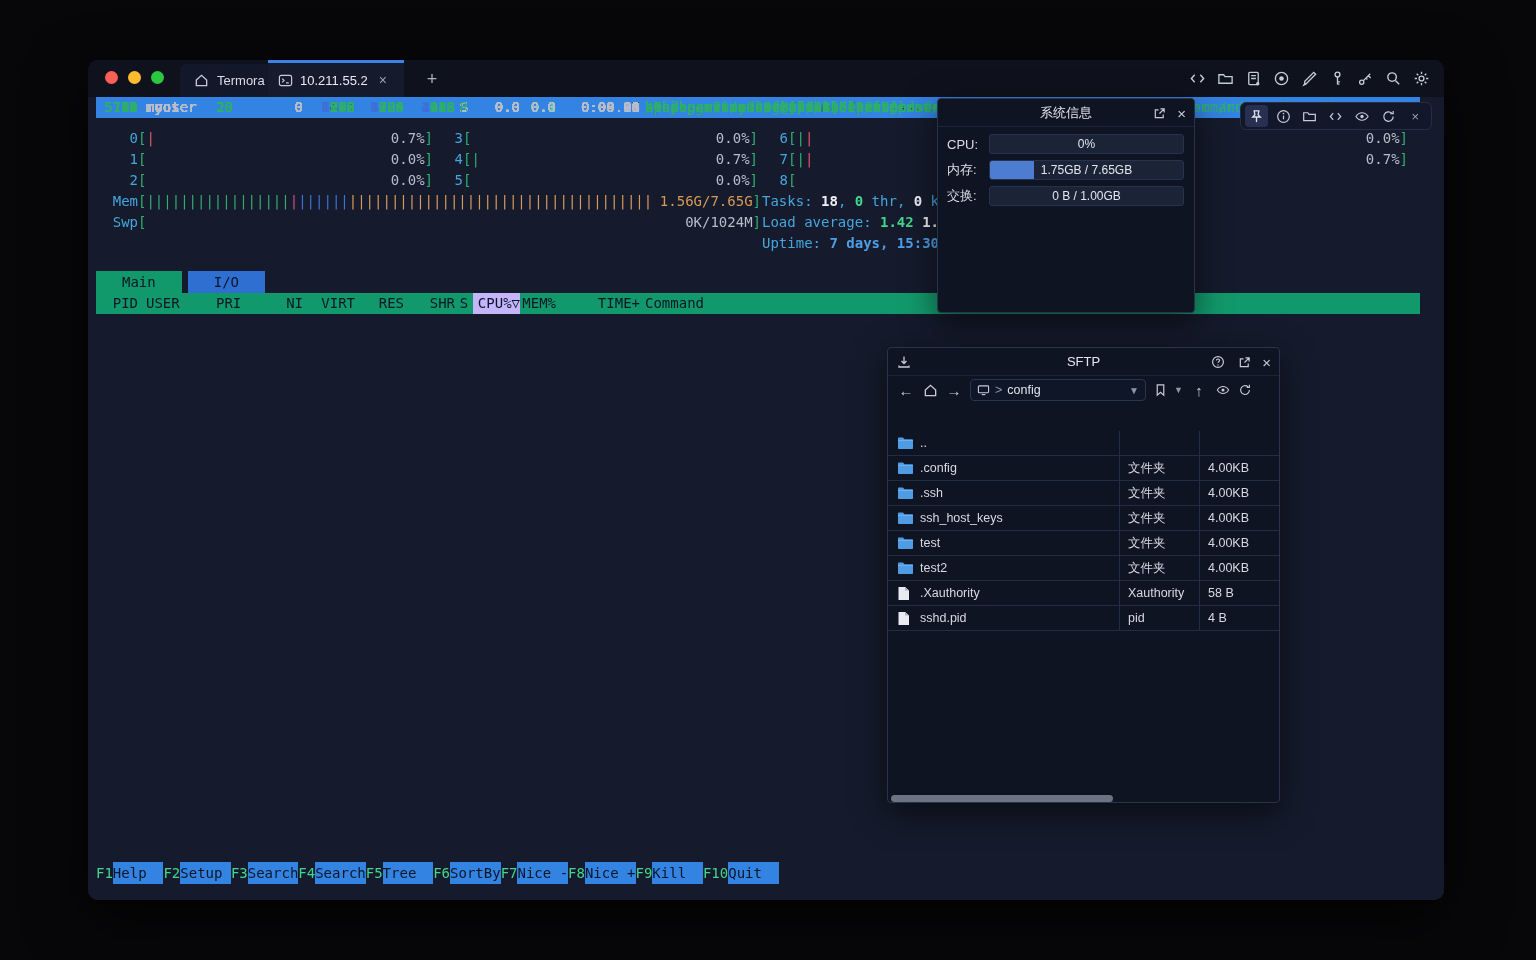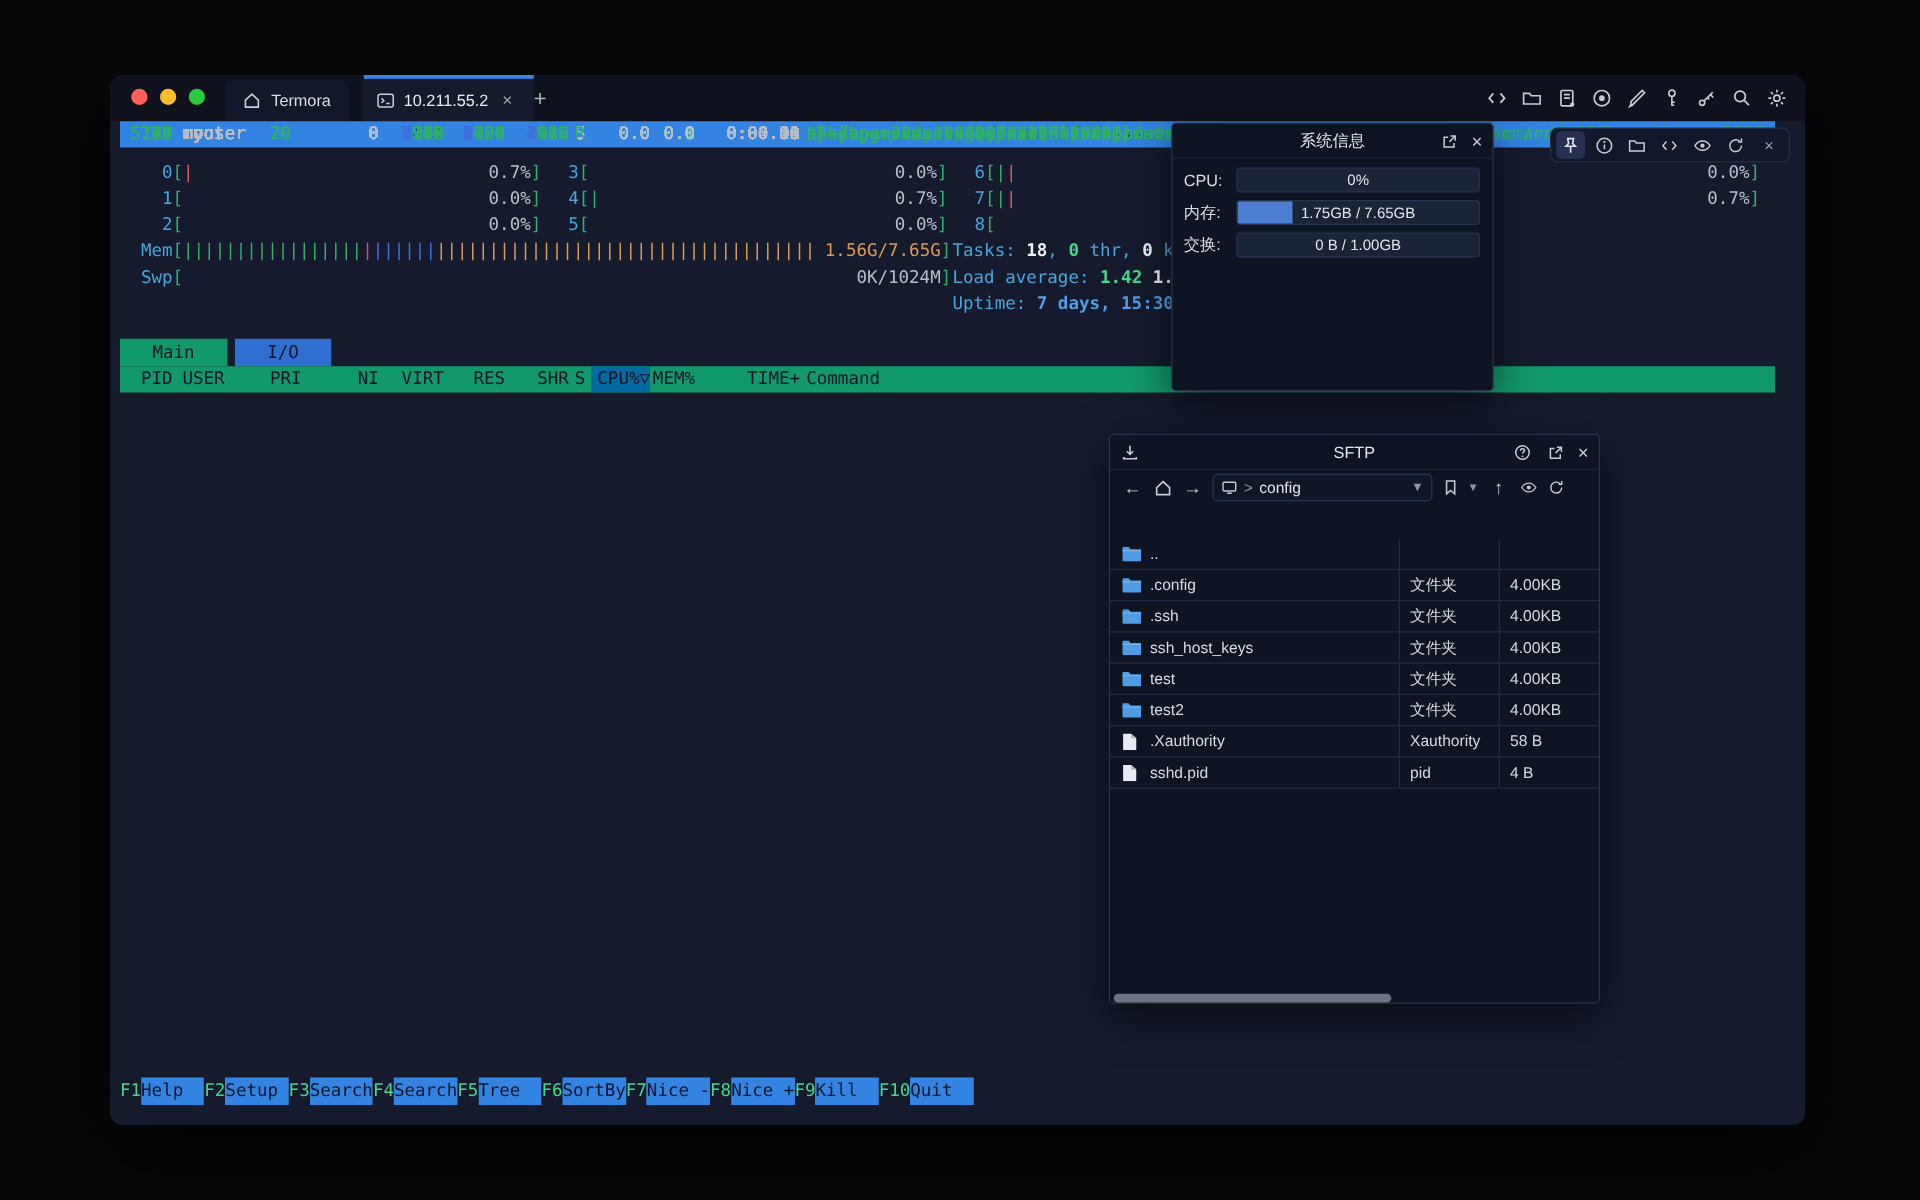--- a/index.html
+++ b/index.html
@@ -13,21 +13,21 @@
     font-family:"Liberation Sans","DejaVu Sans",sans-serif}
   .stage{position:relative;width:1536px;height:725px}
   .window{position:absolute;left:88px;top:60px;width:1356px;height:840px;border-radius:10px;
     background:var(--term-bg);box-shadow:0 20px 60px rgba(0,0,0,.65);overflow:hidden}
   
   .tabbar{position:relative;height:37px;background:var(--bar-bg)}
   .lights{position:absolute;left:17px;top:11px;display:flex;gap:10px}
   .light{width:13px;height:13px;border-radius:50%}
   .home-tab{position:absolute;left:92px;top:4px;height:33px;display:flex;align-items:center;gap:8px;
     padding:0 14px;color:var(--uitext);font-size:13px;background:#12172a;border-radius:6px 6px 0 0}
-  .tab-active{position:absolute;left:203px;top:0;width:136px;height:37px;background:var(--term-bg);
+  .tab-active{position:absolute;left:180px;top:0;width:136px;height:37px;background:var(--term-bg);
     border-top:3px solid #3a82e8;display:flex;align-items:center;gap:7px;padding:0 10px;
     color:#e8ebf2;font-size:13px}
   .tab-close{color:#9aa1b0;font-size:14px;margin-left:4px;cursor:default}
   .newtab{position:absolute;left:332px;top:7px;width:24px;height:24px;color:#aab1bf;font-size:18px;
     display:flex;align-items:center;justify-content:center}
   .tb-icons{position:absolute;right:14px;top:0;height:37px;display:flex;align-items:center;gap:11px}
   .tbi{width:17px;height:17px;display:flex;align-items:center;justify-content:center}
   
   .terminal{position:absolute;left:0;top:37px;width:1356px;height:803px;background:var(--term-bg);
     font-family:"DejaVu Sans Mono",monospace;font-size:14px;line-height:21px;color:var(--gray)}
@@ -53,21 +53,21 @@
   .htab-main{background:var(--hgreen);color:var(--dark)}
   .htab-io{background:#2f6fd2;color:var(--dark)}
   .phead,.prow{position:absolute;left:8px;width:1324px;height:21px;display:flex;white-space:pre;overflow:hidden}
   .phead{top:196px;background:var(--hgreen);color:var(--dark)}
   .c-pid{width:42px;text-align:right}.c-user{width:70px;margin-left:8px}
   .c-pri{width:51px;}.c-ni{width:36px;text-align:right}
   .c-virt{width:52px;text-align:right}.c-res{width:49px;text-align:right}
   .c-shr{width:51px;text-align:right}.c-s{width:18px;text-align:center}
   .c-cpu{width:47px;text-align:right}.c-mem{width:36px;text-align:right}
   .c-time{width:84px;text-align:right}.c-cmd{flex:1;padding-left:5px;overflow:hidden}
-  .phead .c-cpu{background:#0369a1}
+  .phead .c-cpu{background:#c4b5fd}
   .prow .c-pid,.prow .c-pri{color:var(--green)}
   .prow .c-user,.prow .c-ni,.prow .c-cpu,.prow .c-time,.prow .c-s{color:var(--gray)}
   .prow .c-virt,.prow .c-res,.prow .c-shr{color:var(--green)}
   .prow .c-mem{color:var(--gray)} .prow .c-mem.green{color:var(--green2)}
   .prow .c-s.green{color:var(--green)}
   .prow .c-cmd{color:var(--green)}
   .kdig{color:var(--bblue)}
   .prow[data-sel="1"]{background:var(--selbg)}
   .prow[data-sel="1"] span, .prow[data-sel="1"] .kdig{color:var(--dark)!important}
   

